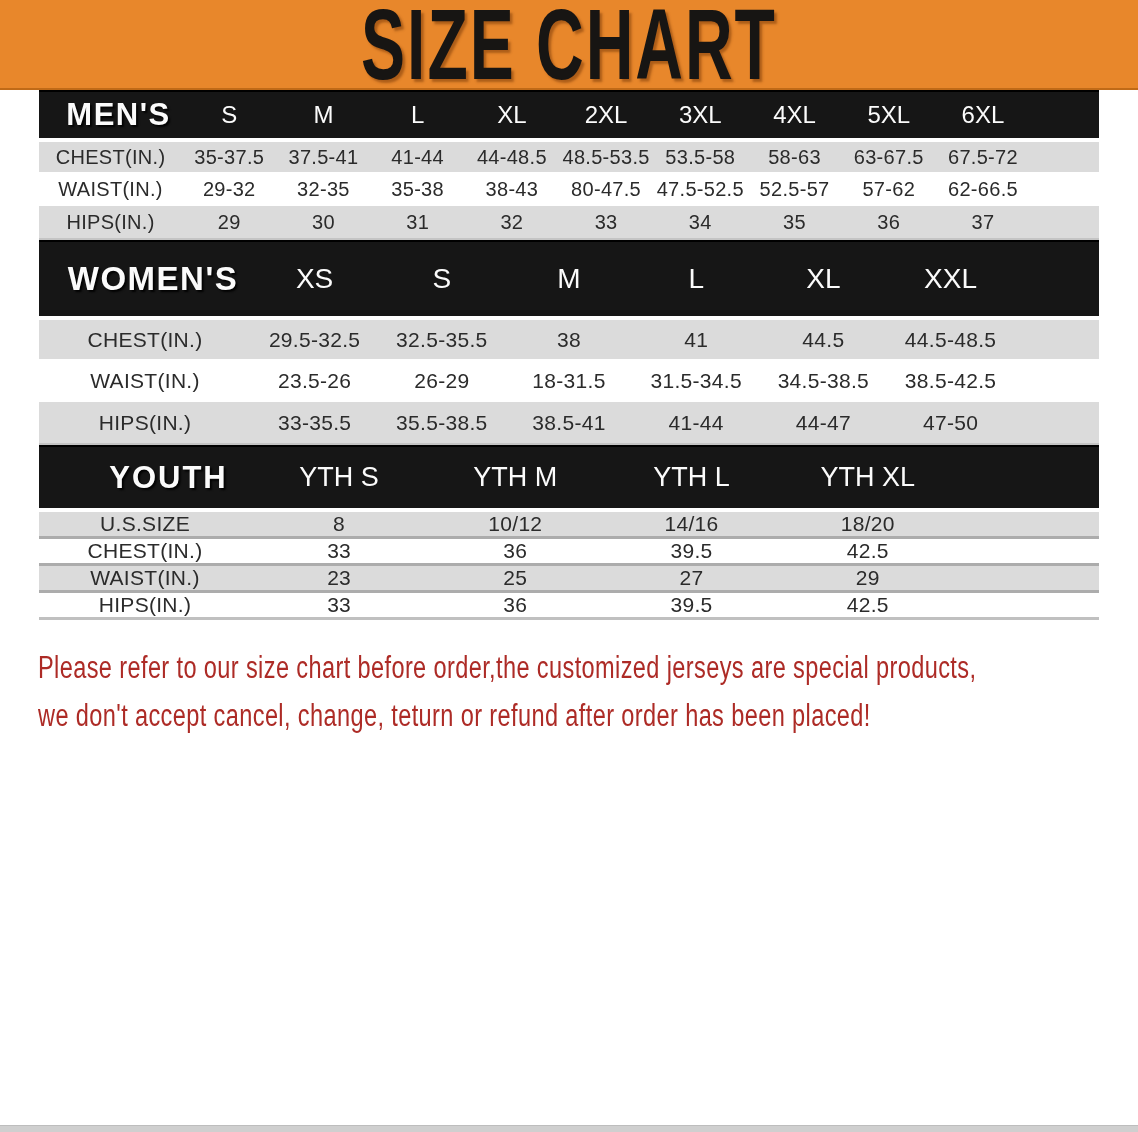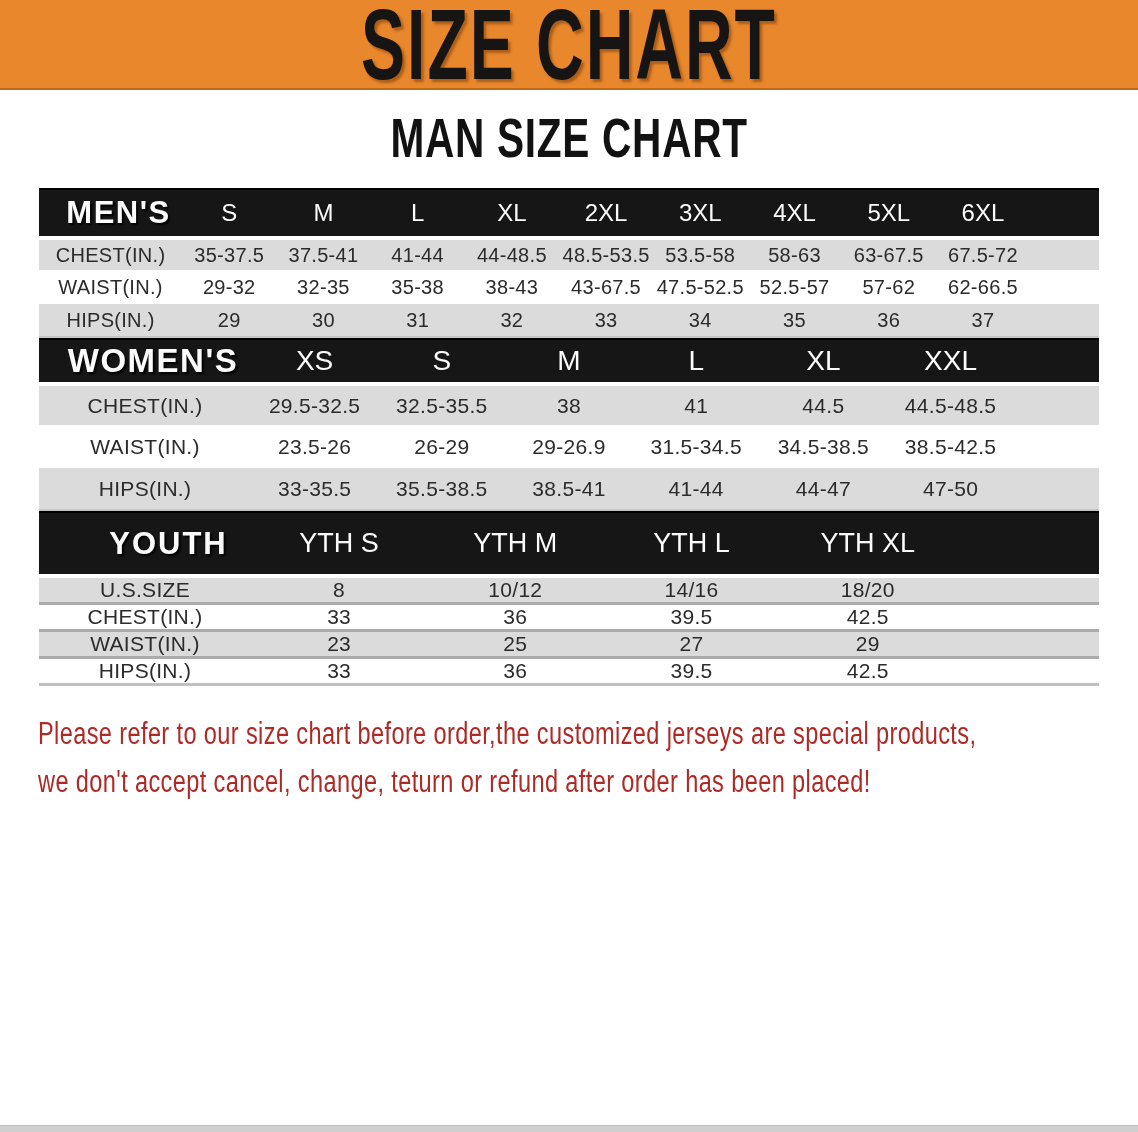--- a/index.html
+++ b/index.html
@@ -54,21 +54,21 @@
     background:var(--bar); color:#fbfbfb; font-weight:normal;
     text-align:center; vertical-align:middle; padding:0;
     border-top:2px solid #000;
   }
   thead th.corner{
     text-align:center; padding-left:16px; font-weight:bold; letter-spacing:1.5px;
     text-shadow:2px 2px 2px rgba(0,0,0,0.9);
   }
   .s0 thead th{ height:48px; font-size:24px; }
   .s0 thead th.corner{ font-size:31px; }
-  .s1 thead th{ height:44px; font-size:28px; }
+  .s1 thead th{ height:76px; font-size:28px; }
   .s1 thead th.corner{ font-size:33px; }
   .s2 thead th{ height:63px; font-size:27px; }
   .s2 thead th.corner{ font-size:31px; letter-spacing:2px;padding-left:47px; }
 
   tbody th, tbody td{
     font-size:20px; color:var(--ink); font-weight:normal; text-align:center;
     vertical-align:middle; padding:0; letter-spacing:0.3px; white-space:nowrap;
   }
   tbody tr.stripe th, tbody tr.stripe td{ background:var(--stripe); }
   tbody tr.plain  th, tbody tr.plain  td{ background:#ffffff; }
@@ -100,21 +100,20 @@
 </style>
 </head>
 <body>
 
 <header class="banner">
   <h1>SIZE CHART</h1>
 </header>
 
 <main id="sections">
     <section class="chart-section s0">
-      <h2 class="section-heading"><span class="cond">MAN SIZE CHART</span></h2>
       <table class="size-table">
         <colgroup>
           <col style="width: 13.5%;">
           <col style="width: 8.88889%;">
           <col style="width: 8.88889%;">
           <col style="width: 8.88889%;">
           <col style="width: 8.88889%;">
           <col style="width: 8.88889%;">
           <col style="width: 8.88889%;">
           <col style="width: 8.88889%;">
@@ -150,21 +149,21 @@
             <td>63-67.5</td>
             <td>67.5-72</td>
             <td class="spacer"></td>
           </tr>
           <tr class="plain">
             <th class="rowlabel">WAIST(IN.)</th>
             <td>29-32</td>
             <td>32-35</td>
             <td>35-38</td>
             <td>38-43</td>
-            <td>43-67.5</td>
+            <td>80-47.5</td>
             <td>47.5-52.5</td>
             <td>52.5-57</td>
             <td>57-62</td>
             <td>62-66.5</td>
             <td class="spacer"></td>
           </tr>
           <tr class="stripe last">
             <th class="rowlabel">HIPS(IN.)</th>
             <td>29</td>
             <td>30</td>
@@ -212,21 +211,21 @@
             <td>38</td>
             <td>41</td>
             <td>44.5</td>
             <td>44.5-48.5</td>
             <td class="spacer"></td>
           </tr>
           <tr class="plain">
             <th class="rowlabel">WAIST(IN.)</th>
             <td>23.5-26</td>
             <td>26-29</td>
-            <td>29-26.9</td>
+            <td>18-31.5</td>
             <td>31.5-34.5</td>
             <td>34.5-38.5</td>
             <td>38.5-42.5</td>
             <td class="spacer"></td>
           </tr>
           <tr class="stripe last">
             <th class="rowlabel">HIPS(IN.)</th>
             <td>33-35.5</td>
             <td>35.5-38.5</td>
             <td>38.5-41</td>

